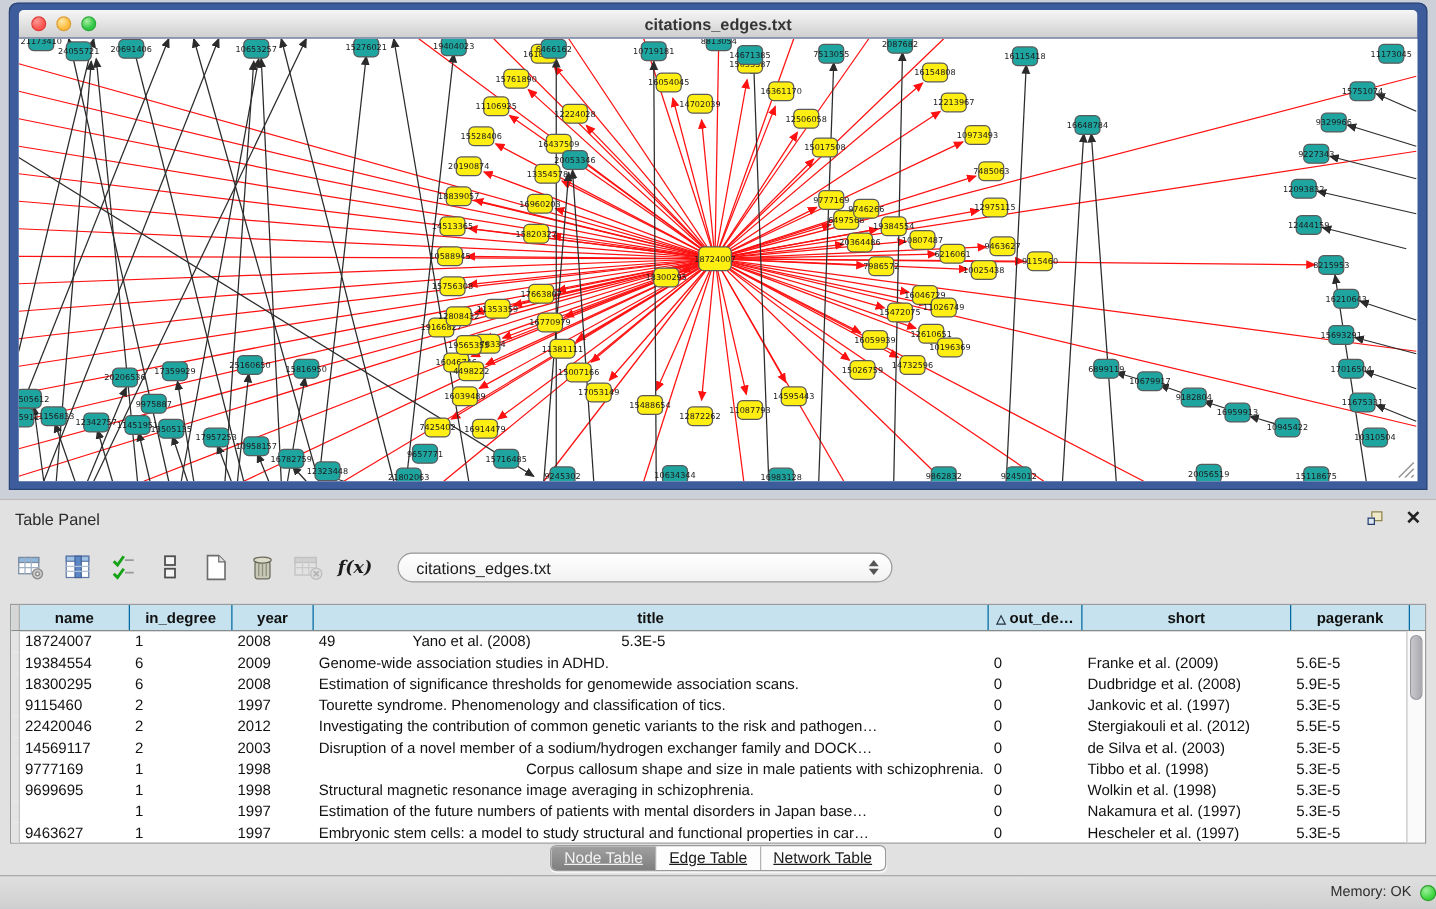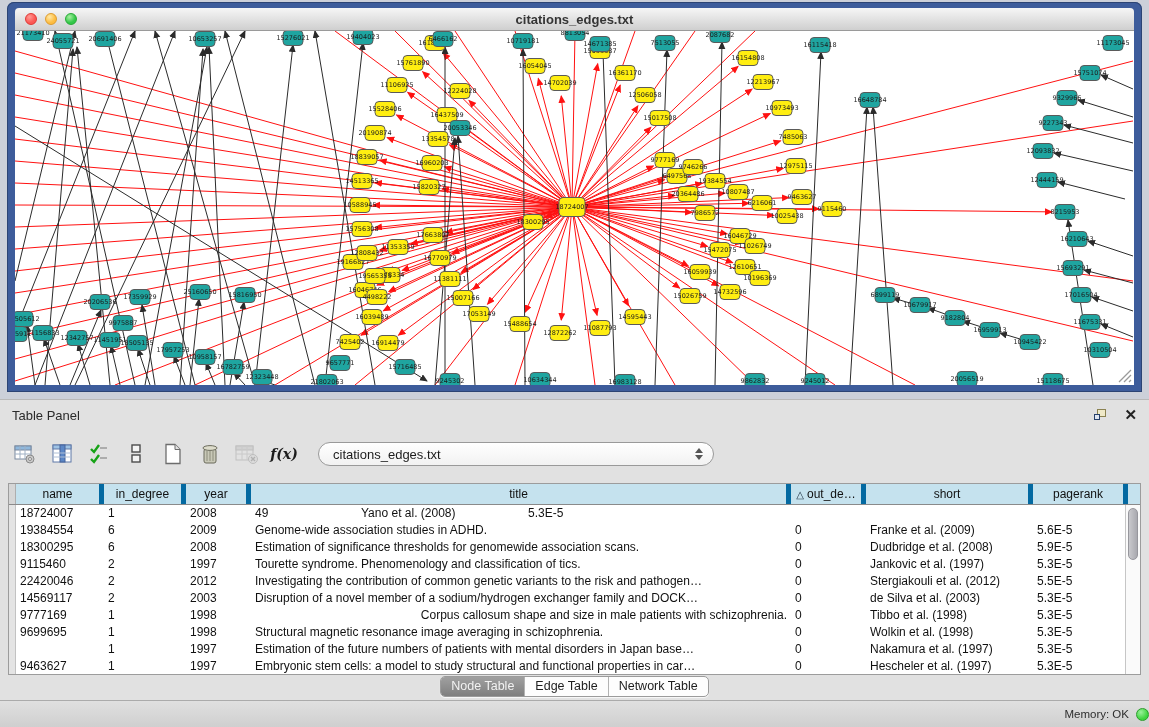--- a/index.html
+++ b/index.html
@@ -41,37 +41,37 @@
   .combo .cv { flex:1; overflow:hidden; white-space:nowrap; }
   .combo .arrows { display:flex; flex-direction:column; gap:2px; align-items:center; }
   .combo .up { width:0; height:0; border-left:4px solid transparent; border-right:4px solid transparent; border-bottom:5px solid #555; }
   .combo .dn { width:0; height:0; border-left:4px solid transparent; border-right:4px solid transparent; border-top:5px solid #555; }
 
   .table-wrap { position:absolute; left:8px; top:83px; width:1133px; height:192px;
     background:#fff; border:1px solid #9c9c9c; overflow:hidden; }
   .thead { display:flex; height:21px; background:#c5e2ee; border-bottom:1px solid #8a8a8a; }
   .gutter-h { width:7px; background:#d6d6d6; border-right:1px solid #aeaeae; }
   .th { font-size:12px; color:#111; text-align:center; line-height:20px;
-    border-right:5px solid #0369a1; overflow:hidden; white-space:nowrap; cursor:pointer; }
+    border-right:1px solid #0369a1; overflow:hidden; white-space:nowrap; cursor:pointer;font-weight:bold; }
   .sortmark { font-size:10px; color:#234; margin-right:3px; }
   .tbody { position:relative; }
   .trow { display:flex; height:17px; line-height:17px; font-size:12px; color:#111; cursor:default;}
   .gutter-c { width:7px; background:#e4e4e4; border-right:1px solid #c2c2c2; }
   .td { padding:0 4px; overflow:hidden; white-space:nowrap; }
   .vscroll { position:absolute; right:0; top:21px; bottom:0; width:15px;
     background:#fafafa; border-left:1px solid #c6c6c6; }
   .vthumb { position:absolute; left:2px; top:3px; width:10px; height:52px;
     background:linear-gradient(90deg,#c9c9cd,#a9a9af); border-radius:6px; border:1px solid #97979d; cursor:pointer;}
 
   .tabs-row { position:absolute; left:0; top:276px; width:100%; height:25px;
     display:flex; justify-content:center; align-items:flex-start; }
   .seg { display:flex; border:1px solid #9b9b9b; border-radius:5px; overflow:hidden;
     background:#fdfdfd; height:21px; box-shadow:0 1px 1px rgba(255,255,255,.8);}
   .seg-btn { padding:0 10px; font-size:12.5px; line-height:19px; color:#1d1d1d;
-    border-right:1px solid #b3b3b3; cursor:pointer; white-space:nowrap;}
+    border-right:1px solid #b3b3b3; cursor:pointer; white-space:nowrap;text-decoration:underline;}
   .seg-btn:last-child { border-right:none; }
   .seg-btn.sel { background:linear-gradient(#a0a0a0,#7f7f7f); color:#f2f2f2; }
 
   .status-bar { position:absolute; left:0; bottom:0; width:1149px; height:27px;
     background:linear-gradient(#e0e0e0,#cfcfcf); border-top:1px solid #ababab;
     display:flex; align-items:center; justify-content:flex-end; gap:7px;
     font-size:11.5px; color:#2e2e2e; }
   .mem-dot { width:13px; height:13px; border-radius:50%;
     background:radial-gradient(circle at 35% 30%, #9bf09b, #3ed43e 65%); border:1px solid #2a9e2a; }
 </style>
@@ -591,21 +591,21 @@
         <div class="th" style="width: 167px;"><span>short</span></div>
         <div class="th" style="width: 95px;"><span>pagerank</span></div>
       </div>
     <div class="tbody" id="tbody">
         <div class="trow">
           <div class="gutter-c"></div>
           <div class="td" style="width: 88px;">18724007</div>
           <div class="td" style="width: 82px;">1</div>
           <div class="td" style="width: 65px;">2008</div>
           <div class="td" style="width: 75px;">49</div>
-          <div class="td" style="width: 167px; margin-left: 31px;">Yano et al. (2008)</div>
+          <div class="td" style="width: 167px;">Yano et al. (2008)</div>
           <div class="td" style="width: 95px;">5.3E-5</div>
         </div>
         <div class="trow">
           <div class="gutter-c"></div>
           <div class="td" style="width: 88px;">19384554</div>
           <div class="td" style="width: 82px;">6</div>
           <div class="td" style="width: 65px;">2009</div>
           <div class="td" style="width: 540px;">Genome-wide association studies in ADHD.</div>
           <div class="td" style="width: 75px;">0</div>
           <div class="td" style="width: 167px;">Franke et al. (2009)</div>

